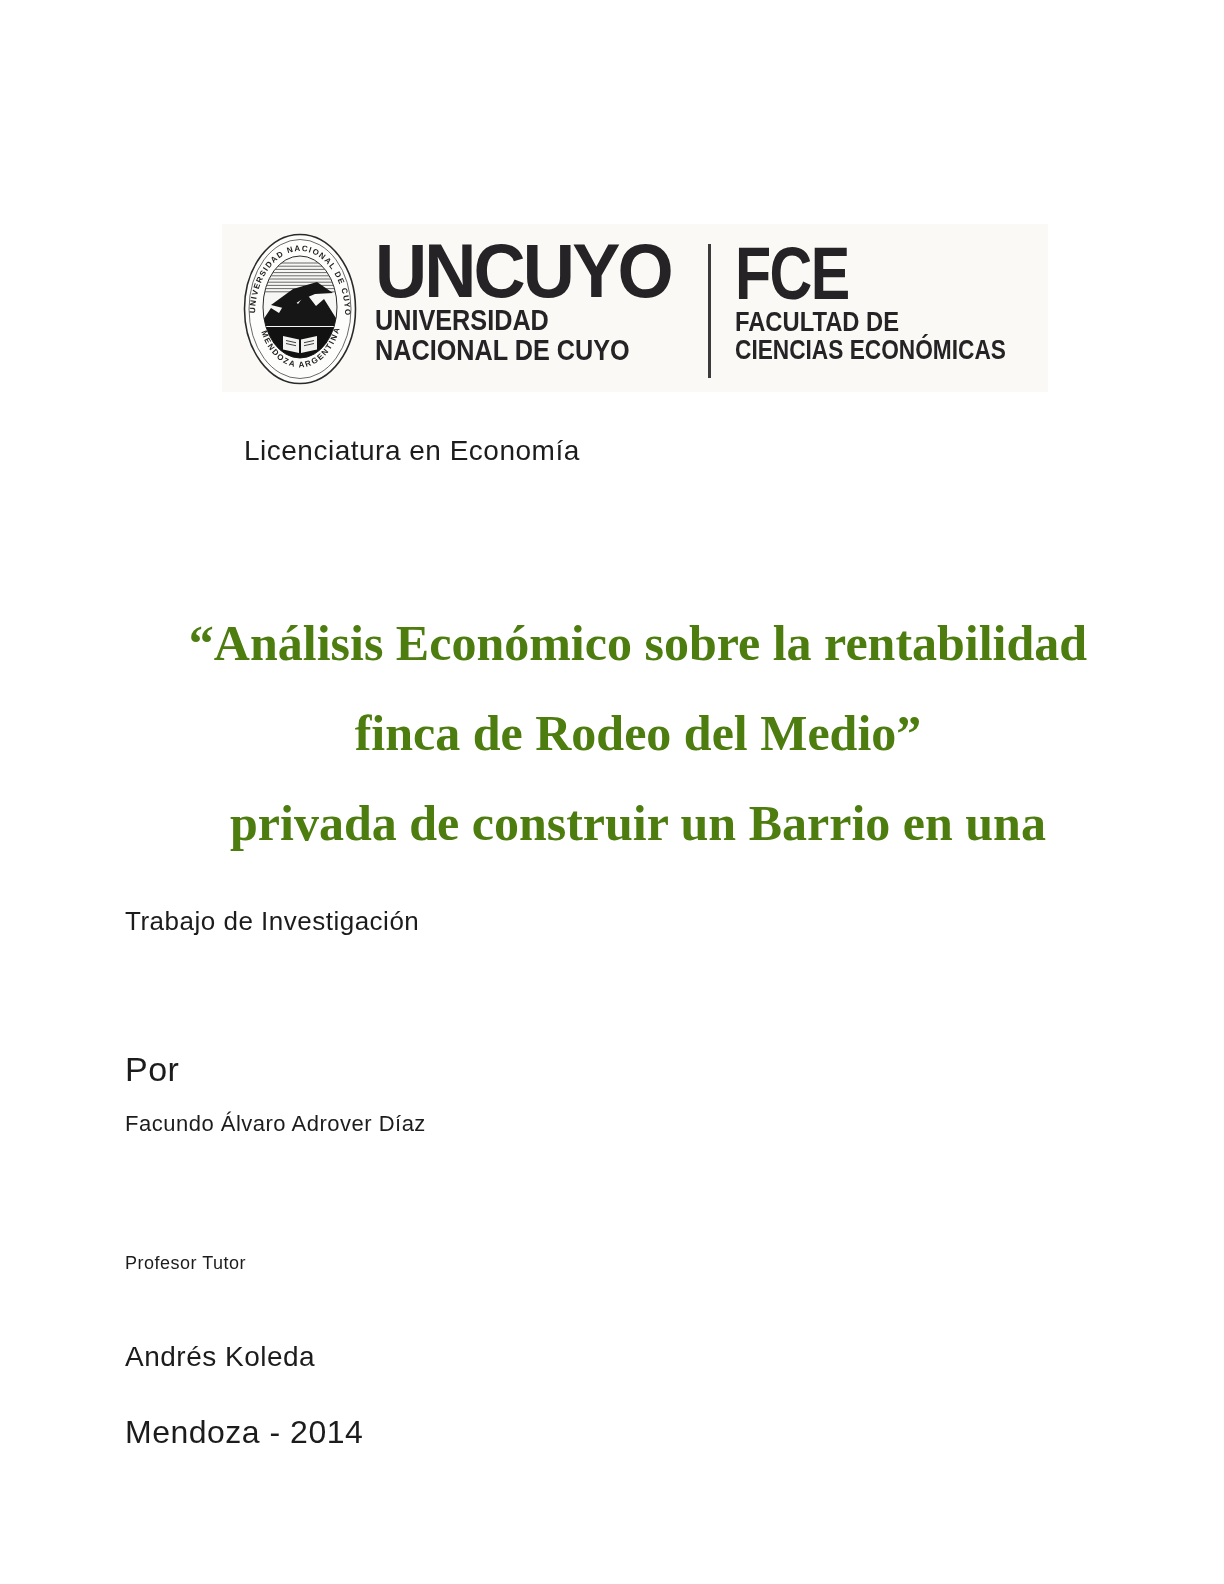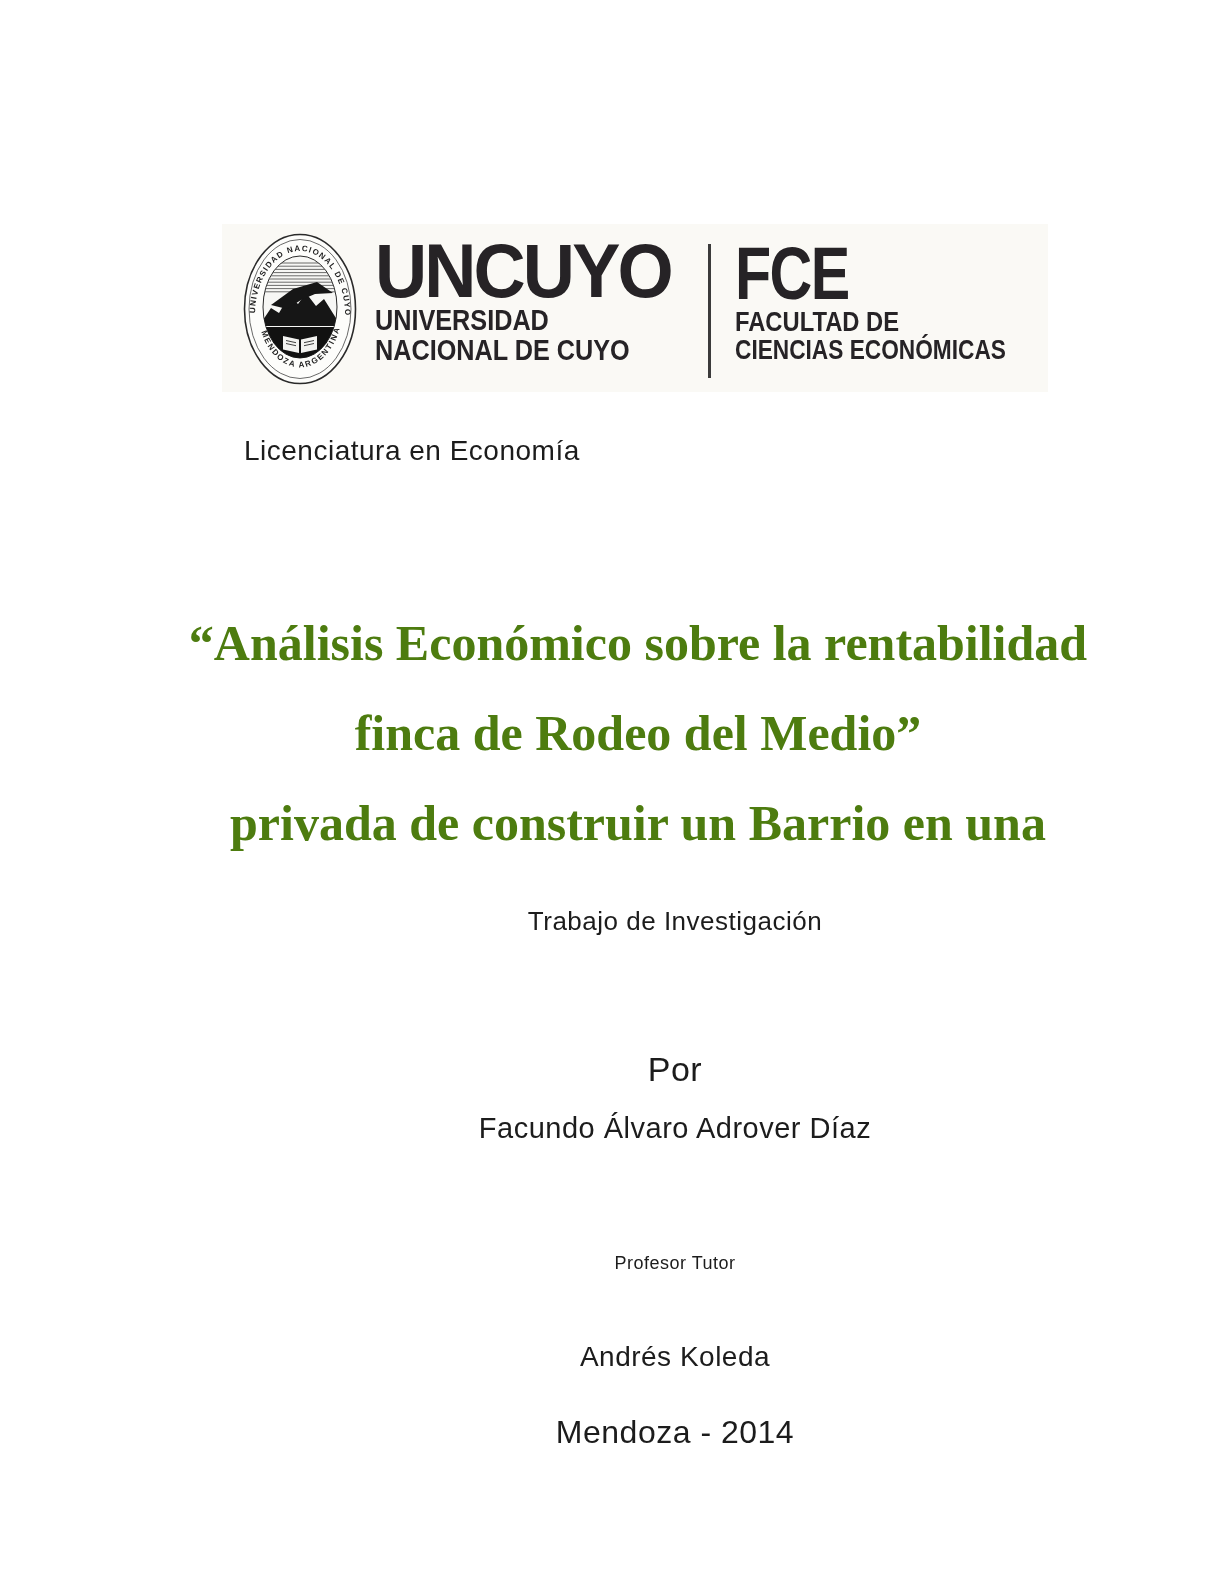--- a/index.html
+++ b/index.html
@@ -66,25 +66,25 @@
   .thesis-title {
     position: absolute; left: 58px; top: 598px; width: 1160px;
     text-align: center;
     font-family: "Liberation Serif", serif;
     font-weight: bold;
     font-size: 50px; line-height: 90px;
     color: #4d7c0f;
   }
   .cblock {
     position: absolute; left: 125px; width: 1100px;
-    text-align: center; line-height: 1.25;
+    line-height: 1.25;
   }
   .subtitle    { top: 905px;  font-size: 26px; letter-spacing: .5px; }
   .por         { top: 1048px; font-size: 34px; letter-spacing: .5px; }
-  .author      { top: 1110px; font-size: 29px; letter-spacing: .5px; }
+  .author      { top: 1110px; font-size: 22px; letter-spacing: .5px; }
   .tutor-label { top: 1252px; font-size: 18px; letter-spacing: .5px; }
   .tutor-name  { top: 1339px; font-size: 28px; letter-spacing: .5px; }
   .place-year  { top: 1412px; font-size: 32px; letter-spacing: .5px; }
 </style>
 </head>
 <body>
 
 <div>
 
   <div class="logo-backdrop"></div>

